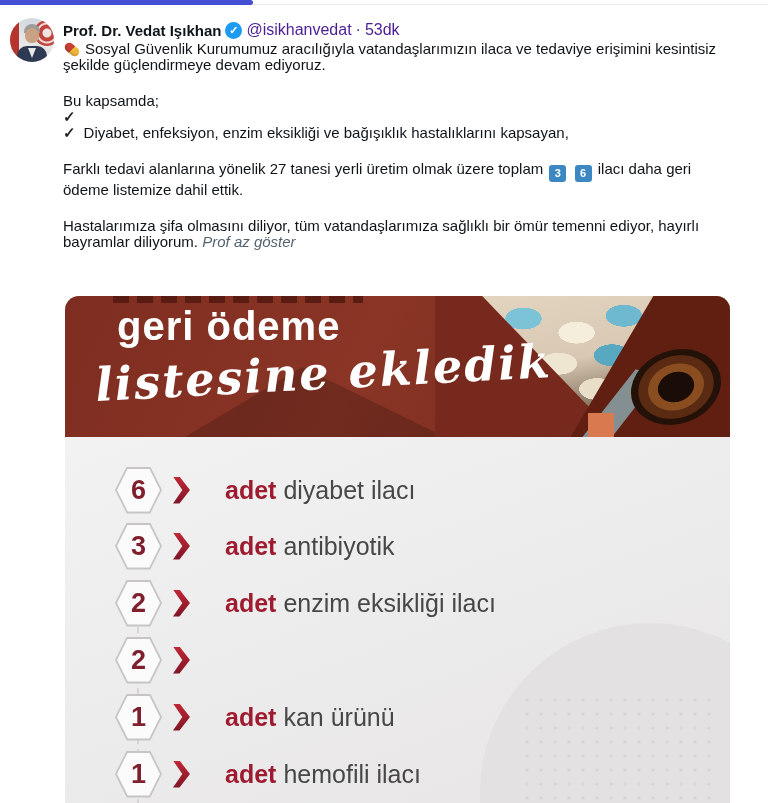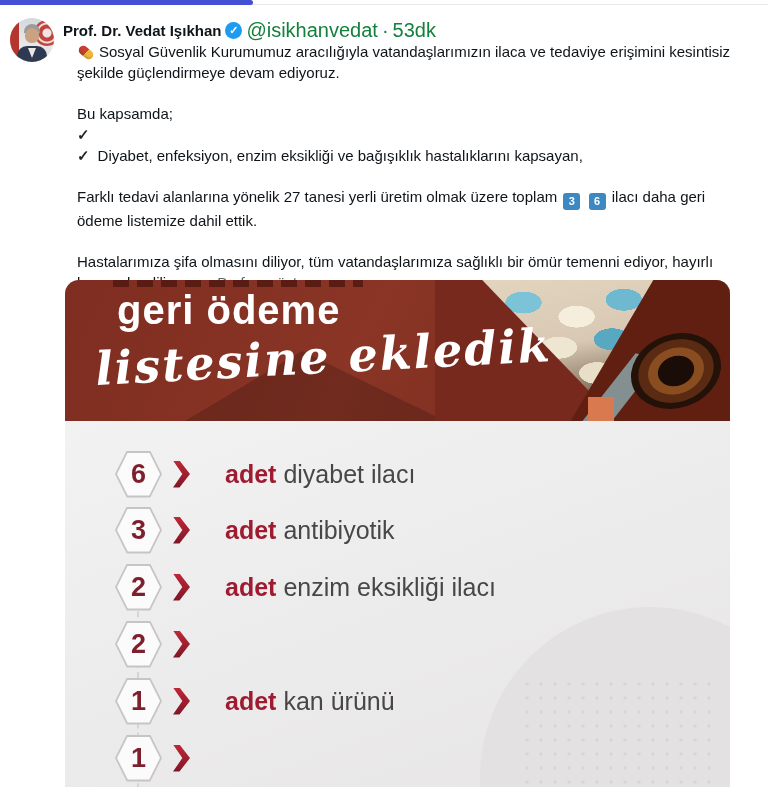--- a/index.html
+++ b/index.html
@@ -18,37 +18,37 @@
     background:radial-gradient(circle at 50% 50%, #efe4e2 0 4px, #c0443c 5px 8px, #efdcda 9px 10px, #bf4740 11px 13px);}
   .av-hair{position:absolute;left:50%;top:6px;width:16px;height:9px;margin-left:-8px;border-radius:8px 8px 0 0;background:#9b9b99;}
   .av-head{position:absolute;left:50%;top:10px;width:14px;height:15px;margin-left:-7px;border-radius:50% 50% 45% 45%;background:#c9a183;}
   .av-body{position:absolute;left:50%;bottom:-2px;width:30px;height:18px;margin-left:-15px;border-radius:10px 10px 0 0;background:#2e3a52;}
   .av-shirt{position:absolute;left:50%;bottom:4px;width:8px;height:10px;margin-left:-4px;background:#e8e8e8;clip-path:polygon(0 0,100% 0,50% 100%);}
 
   .hdr{position:absolute;left:63px;top:20px;height:20px;display:flex;align-items:center;gap:4px;white-space:nowrap;}
   .name{font-size:15px;font-weight:bold;color:#0f1419;}
   .badge{display:inline-flex;align-items:center;justify-content:center;width:17px;height:17px;border-radius:50%;
     background:#1d9bf0;color:#fff;font-size:11px;font-weight:bold;}
-  .meta{font-size:20px;color:#15803d;}
-
-  
-  .content{position:absolute;left:77px;top:41px;width:664px;font-size:15px;line-height:21px;color:#0f1419;}
+  .meta{font-size:16px;color:#4c1d95;}
+
+  
+  .content{position:absolute;left:63px;top:41px;width:664px;font-size:15px;line-height:16px;color:#0f1419;}
   .content p{margin:0;}
   .gap{height:20px;}
   .pill-emoji{display:inline-block;width:16px;height:9px;border-radius:5px;
     background:linear-gradient(90deg,#c84031 50%,#efb63c 50%);transform:rotate(40deg);margin:0 5px 1px 1px;vertical-align:middle;
     box-shadow:inset 0 -2px 2px rgba(0,0,0,.15);}
   .bullet{display:flex;gap:8px;}
   .chk{color:#202327;font-weight:bold;}
   .keycap{display:inline-flex;align-items:center;justify-content:center;width:17px;height:17px;border-radius:3px;
     background:#3b88c3;color:#fff;font-size:11px;font-weight:bold;margin:0 2px;vertical-align:-3px;}
   .show-less{color:#536471;font-style:italic;cursor:pointer;}
 
   
-  .media{position:absolute;left:65px;top:280px;width:665px;height:507px;border-radius:14px 14px 0 0;overflow:hidden;cursor:pointer;background:#efeeee;}
+  .media{position:absolute;left:65px;top:296px;width:665px;height:507px;border-radius:14px 14px 0 0;overflow:hidden;cursor:pointer;background:#efeeee;}
   .m-head{position:absolute;left:0;top:0;width:665px;height:141px;
     background:linear-gradient(115deg,#7e2d20 0%,#8a3526 45%,#6f2619 100%);}
   .cutband{position:absolute;left:48px;top:0;width:250px;height:7px;opacity:.8;
     background:repeating-linear-gradient(90deg,#4f170e 0 16px,transparent 16px 24px);}
   .h1{position:absolute;left:52px;top:8px;font-size:40px;font-weight:800;color:#fff;letter-spacing:1px;}
   .h2{position:absolute;left:30px;top:50px;font-size:46px;font-weight:bold;font-style:italic;color:#fff;
     font-family:"DejaVu Serif",serif;transform:rotate(-3deg);letter-spacing:2px;}
   .shadow-tri{position:absolute;left:120px;bottom:0;width:260px;height:70px;background:rgba(0,0,0,.18);
     clip-path:polygon(0 100%,45% 0,100% 100%);}
   .photo{position:absolute;left:370px;top:0;width:295px;height:141px;
@@ -197,16 +197,17 @@
           </div>
         <div class="chev"></div>
         <div class="row-text"><b>adet</b><span>kan ürünü</span></div>
       </div>
       <div class="row" style="top:313px">
         <div class="hex">
             <div class="hex-o"></div>
             <div class="hex-i">1</div>
           </div>
         <div class="chev"></div>
+        <div class="row-text"><b>adet</b><span>hemofili ilacı</span></div>
       </div>
     </div>
   </div>
 </div>
 
 </body></html>

